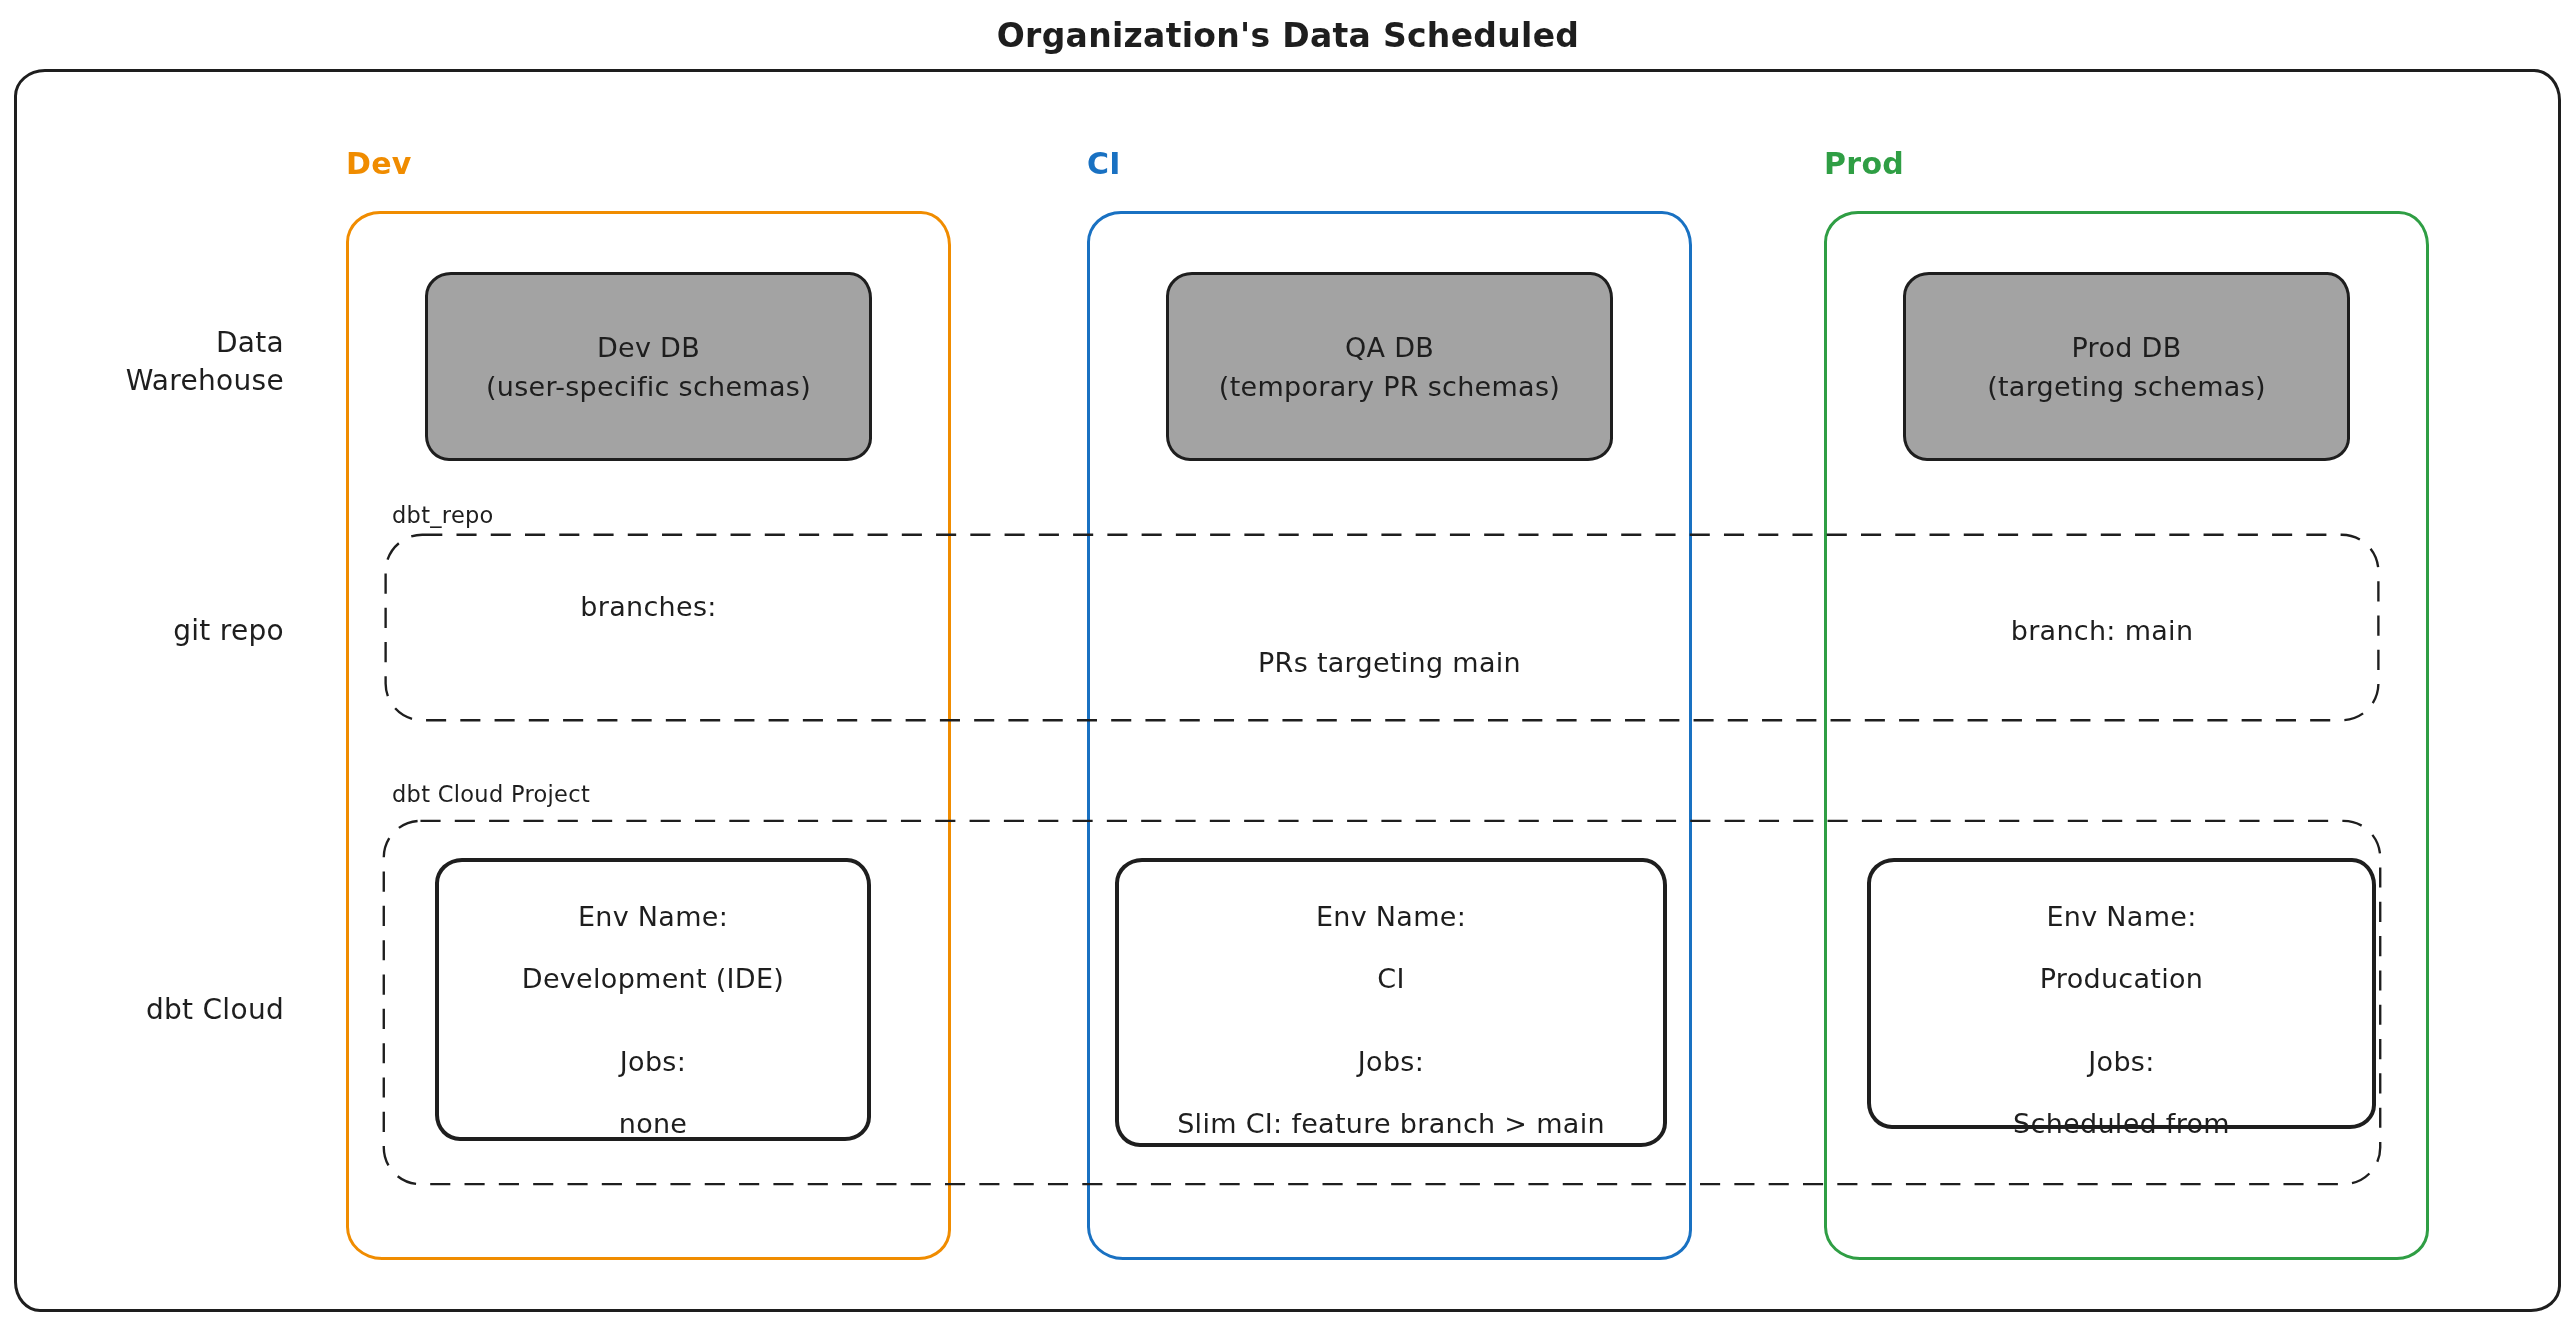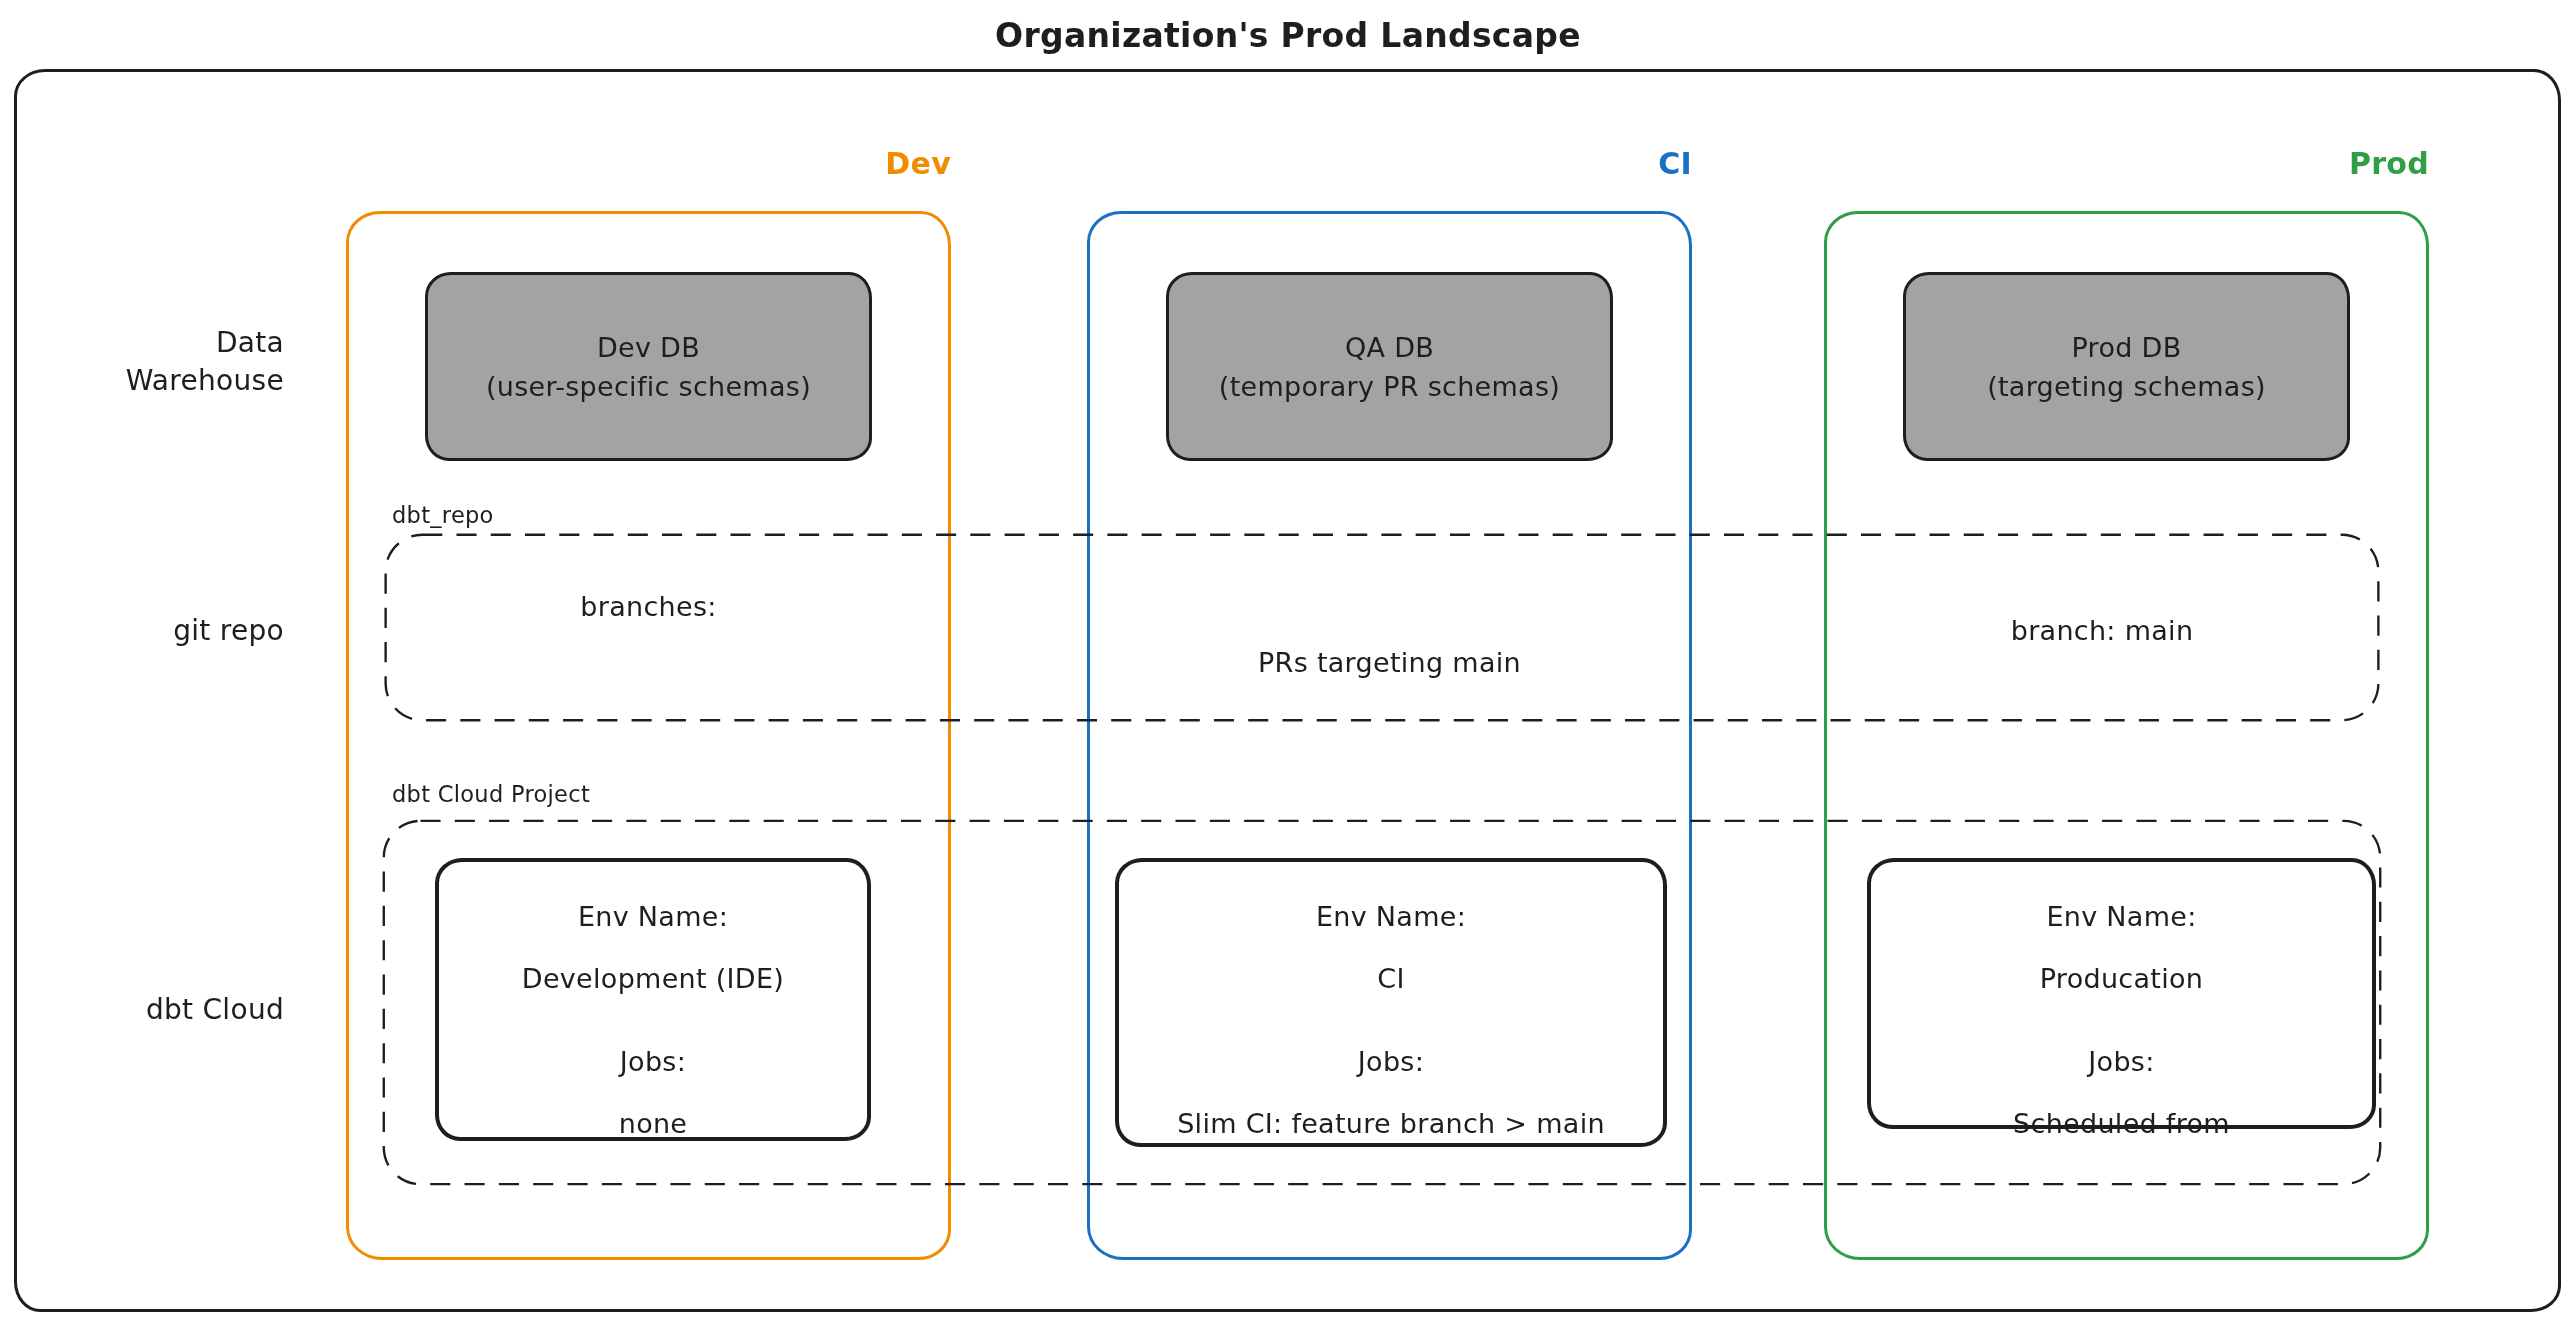--- a/index.html
+++ b/index.html
@@ -19,21 +19,21 @@
   }
 
   .outer-frame{
     position:absolute;left:14px;top:69px;width:2547px;height:1243px;
     border:3px solid var(--color-ink);
     border-radius:31px 27px 30px 26px / 27px 31px 26px 30px;
   }
 
   .col-header{
     position:absolute;top:142px;width:605px;height:43px;line-height:43px;
-    text-align:right;font-size:30px;font-weight:600;
+    text-align:left;font-size:30px;font-weight:600;
   }
   .col-header.dev{left:346px;color:var(--color-dev);}
   .col-header.ci{left:1087px;color:var(--color-ci);}
   .col-header.prod{left:1824px;color:var(--color-prod);}
 
   .col-box{
     position:absolute;top:211px;width:605px;height:1049px;
     border-radius:34px 30px 32px 36px / 31px 34px 30px 33px;
     background:transparent;
   }
@@ -89,21 +89,21 @@
   .env-box.dev{left:435px;width:436px;height:283px;}
   .env-box.ci{left:1115px;width:552px;height:289px;}
   .env-box.prod{left:1867px;width:509px;height:271px;}
   .env-gap{height:34px;}
 </style>
 </head>
 <body>
 
 <div class="canvas">
 
-  <div class="title hand">Organization's Prod Landscape</div>
+  <div class="title hand">Organization's Data Scheduled</div>
 
   <div class="outer-frame"></div>
 
   <div class="col-header dev hand">Dev</div>
   <div class="col-header ci hand">CI</div>
   <div class="col-header prod hand">Prod</div>
 
   <div class="col-box dev"></div>
   <div class="col-box ci"></div>
   <div class="col-box prod"></div>

